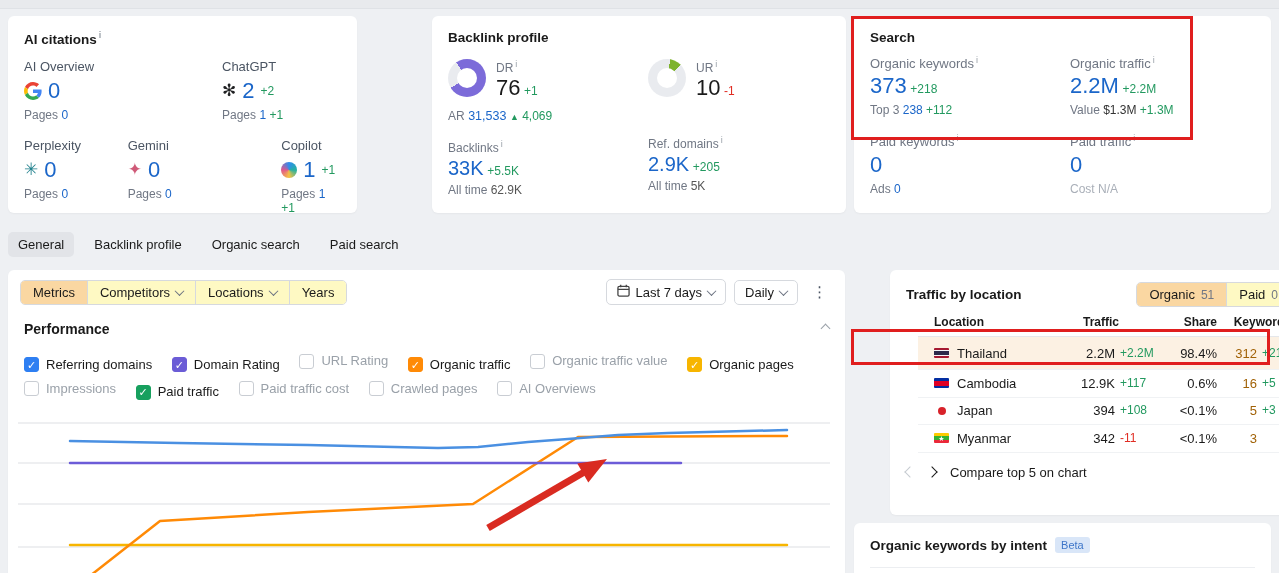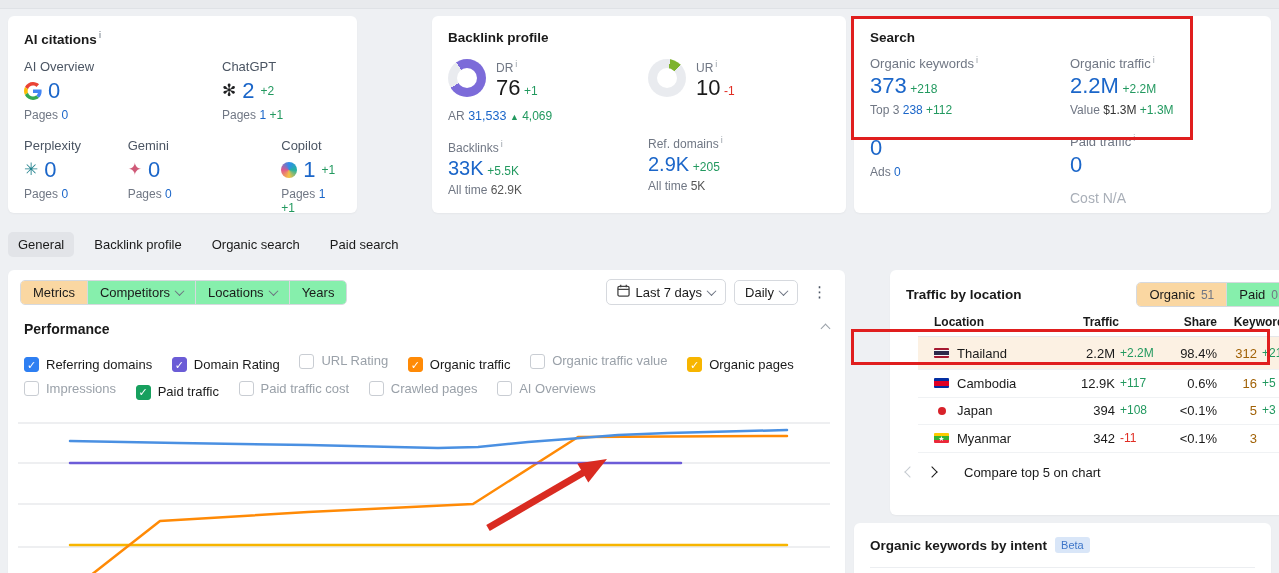--- a/index.html
+++ b/index.html
@@ -41,21 +41,21 @@
   .rating-block { display:flex; gap:10px; margin-top:14px; }
   .tri-up { font-size:9px; }
   
   .s-grid { display:grid; grid-template-columns:200px 1fr; row-gap:16px; margin-top:10px; }
   
   .tabs { position:absolute; left:8px; top:232px; display:flex; gap:10px; align-items:center; }
   .tab { padding:5px 10px; border-radius:5px; font-size:13px; color:#1A1A1A; cursor:pointer; }
   .tab.active { background:#E2E4E8; }
   
   .seg { display:flex; border:1px solid #D6D9DE; border-radius:5px; overflow:hidden; background:#fff; }
-  .seg > .seg-btn { padding:4px 12px; font-size:13px; border-right:1px solid #D6D9DE; display:flex; align-items:center; gap:6px; background:#86efac; }
+  .seg > .seg-btn { padding:4px 12px; font-size:13px; border-right:1px solid #D6D9DE; display:flex; align-items:center; gap:6px; background:#fef9c3; }
   .seg > .seg-btn:last-child { border-right:none; }
   .seg-btn.sel { background:#FAD7A2; }
   .chev { width:7px; height:7px; border-right:1.6px solid #6B7280; border-bottom:1.6px solid #6B7280; transform:rotate(45deg) translate(-1px,-1px); display:inline-block; }
   .chev-up { transform:rotate(-135deg); border-color:#9AA1A9; }
   .btn { border:1px solid #D6D9DE; border-radius:5px; background:#fff; padding:4px 10px; font-size:13px; display:flex; align-items:center; gap:6px; }
   .dots { color:#4B5563; font-size:15px; padding:2px 6px; }
   
   .cbx { display:inline-flex; align-items:center; gap:7px; margin-right:16px; cursor:pointer; }
   .cb { width:15px; height:15px; border:1.5px solid #C9CDD3; border-radius:3px; background:#fff; display:inline-flex; align-items:center; justify-content:center; color:#fff; font-size:11px; }
   .cb.on::after { content:"✓"; }
@@ -203,27 +203,28 @@
       <div class="muted" style="font-size:13px"><span>Organic keywords</span><sup class="info">i</sup></div>
       <div style="margin-top:2px"><span class="v-big">373</span> <span class="delta-g">+218</span></div>
       <div class="muted" style="margin-top:4px"><span>Top 3</span> <span class="blue">238</span> <span class="delta-g">+112</span></div>
     </div>
     <div>
       <div class="muted" style="font-size:13px"><span>Organic traffic</span><sup class="info">i</sup></div>
       <div style="margin-top:2px"><span class="v-big">2.2M</span> <span class="delta-g">+2.2M</span></div>
       <div class="muted" style="margin-top:4px"><span>Value</span> <span style="color:#333">$1.3M</span> <span class="delta-g">+1.3M</span></div>
     </div>
     <div>
+      <div class="muted" style="font-size:13px"><span>Paid keywords</span><sup class="info">i</sup></div>
       <div style="margin-top:2px"><span class="v-big">0</span></div>
       <div class="muted" style="margin-top:4px"><span>Ads</span> <span class="blue">0</span></div>
     </div>
     <div>
       <div class="muted" style="font-size:13px"><span>Paid traffic</span><sup class="info">i</sup></div>
       <div style="margin-top:2px"><span class="v-big">0</span></div>
-      <div class="faint" style="margin-top:12px; font-size:14px"><span>Cost</span> <span>N/A</span></div>
+      <div class="faint" style="margin-top:4px; font-size:12px"><span>Cost</span> <span>N/A</span></div>
     </div>
   </div>
 </div>
 
 <div class="tabs">
   <span class="tab active">General</span>
   <span class="tab">Backlink profile</span>
   <span class="tab">Organic search</span>
   <span class="tab">Paid search</span>
 </div>
@@ -407,21 +408,21 @@
       <span class="cell-share">&lt;0.1%</span>
       <span class="cell-kw">
           <span class="kv">3</span>
           <span class="kd"></span>
         </span>
     </div>
   </div>
   <div class="pager">
     <span class="pchev left disabled"></span>
     <span class="pchev right"></span>
-    <span style="margin-left:14px">Compare top 5 on chart</span>
+    <span style="">Compare top 5 on chart</span>
   </div>
 </div>
 
 <div class="card panel-intent">
   <div class="row">
     <span class="card-title">Organic keywords by intent</span>
     <span class="badge-beta">Beta</span>
   </div>
   <div class="intent-divider"></div>
 </div>

